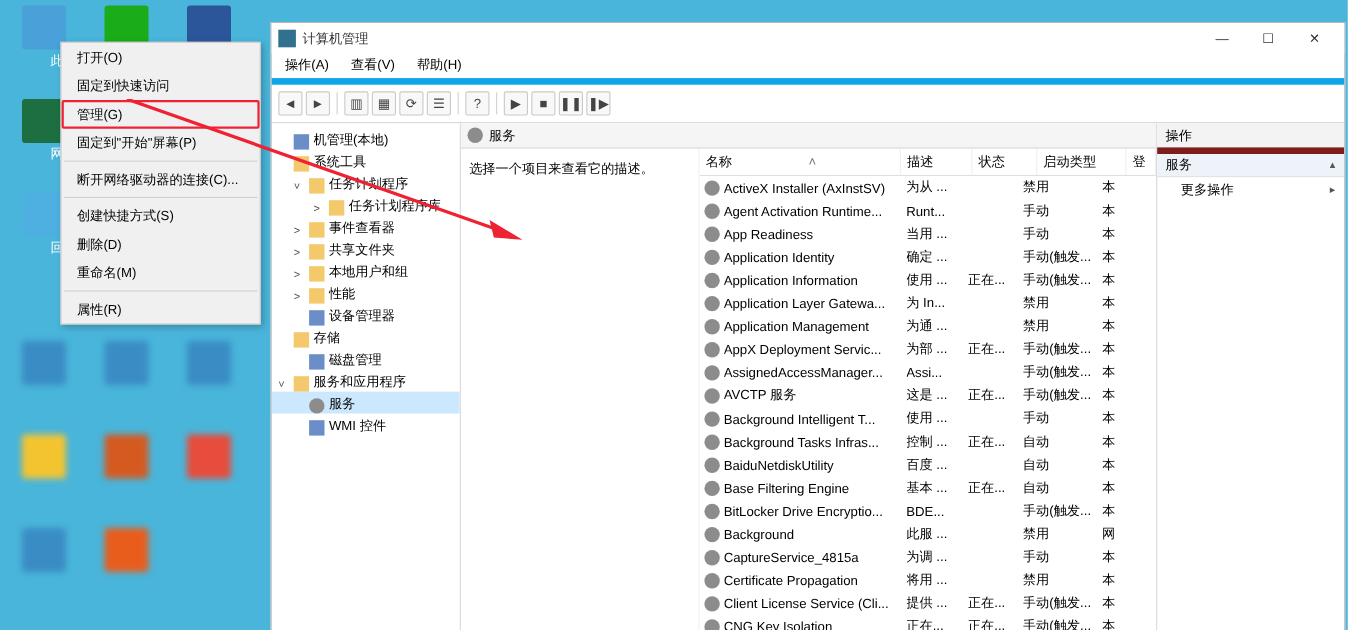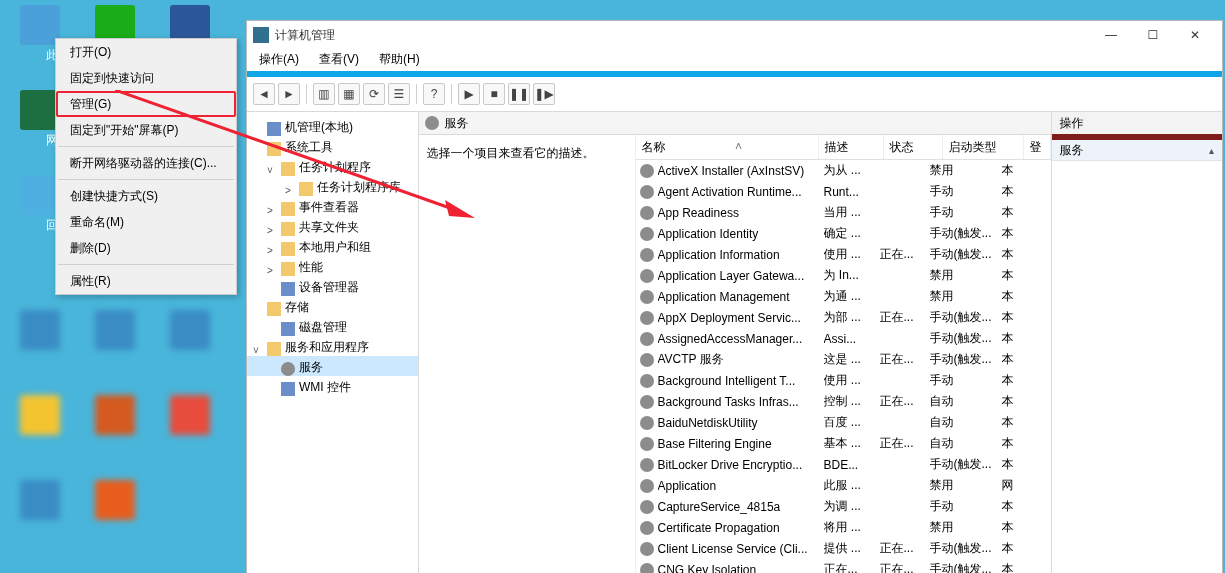--- a/index.html
+++ b/index.html
@@ -118,22 +118,22 @@
 
 <div class="ctx">
   <div class="ctx-item">打开(O)</div>
   <div class="ctx-item">固定到快速访问</div>
   <div class="ctx-item hl">管理(G)</div>
   <div class="ctx-item">固定到"开始"屏幕(P)</div>
   <div class="ctx-sep"></div>
   <div class="ctx-item">断开网络驱动器的连接(C)...</div>
   <div class="ctx-sep"></div>
   <div class="ctx-item">创建快捷方式(S)</div>
+  <div class="ctx-item">删除(D)</div>
   <div class="ctx-item">重命名(M)</div>
-  <div class="ctx-item">删除(D)</div>
   <div class="ctx-sep"></div>
   <div class="ctx-item">属性(R)</div>
 </div>
 
 <svg class="arrow" viewBox="0 0 360 130">
   <line x1="0" y1="0" x2="335" y2="118" stroke="#e23" stroke-width="3"></line>
   <polygon points="360,128 330,110 334,126" fill="#e23"></polygon>
 </svg>
 
 <div class="win">
@@ -377,21 +377,21 @@
               <div class="row">
                 <span class="ico"></span>
                 <span class="c c-name">BitLocker Drive Encryptio...</span>
                 <span class="c c-desc">BDE...</span>
                 <span class="c c-status"></span>
                 <span class="c c-start">手动(触发...</span>
                 <span class="c c-log">本</span>
               </div>
               <div class="row">
                 <span class="ico"></span>
-                <span class="c c-name">Application</span>
+                <span class="c c-name">Background</span>
                 <span class="c c-desc">此服 ...</span>
                 <span class="c c-status"></span>
                 <span class="c c-start">禁用</span>
                 <span class="c c-log">网</span>
               </div>
               <div class="row">
                 <span class="ico"></span>
                 <span class="c c-name">CaptureService_4815a</span>
                 <span class="c c-desc">为调 ...</span>
                 <span class="c c-status"></span>
@@ -426,15 +426,19 @@
         </div>
       </div>
     </div>
 
     <div class="actions">
       <div class="act-hdr">操作</div>
       <div class="act-section">
           <span>服务</span>
           <span class="ar">▴</span>
         </div>
+      <div class="act-item">
+          <span>更多操作</span>
+          <span class="ar">▸</span>
+        </div>
     </div>
   </div>
 </div>
 
 </body></html>

